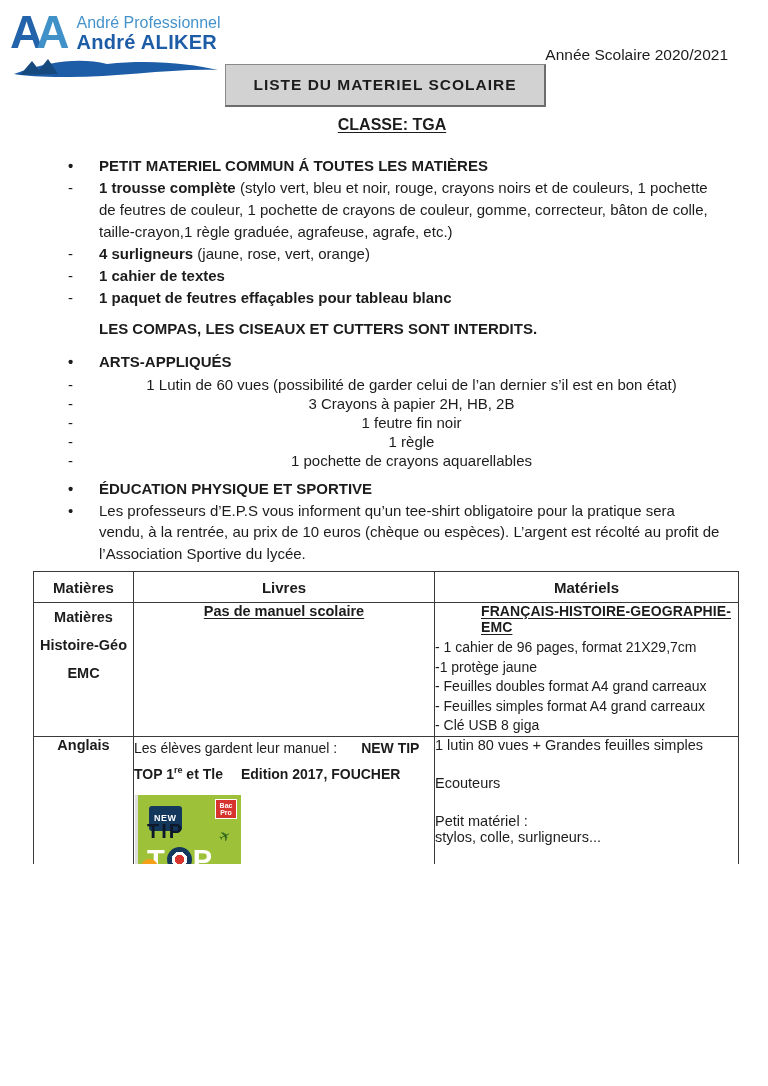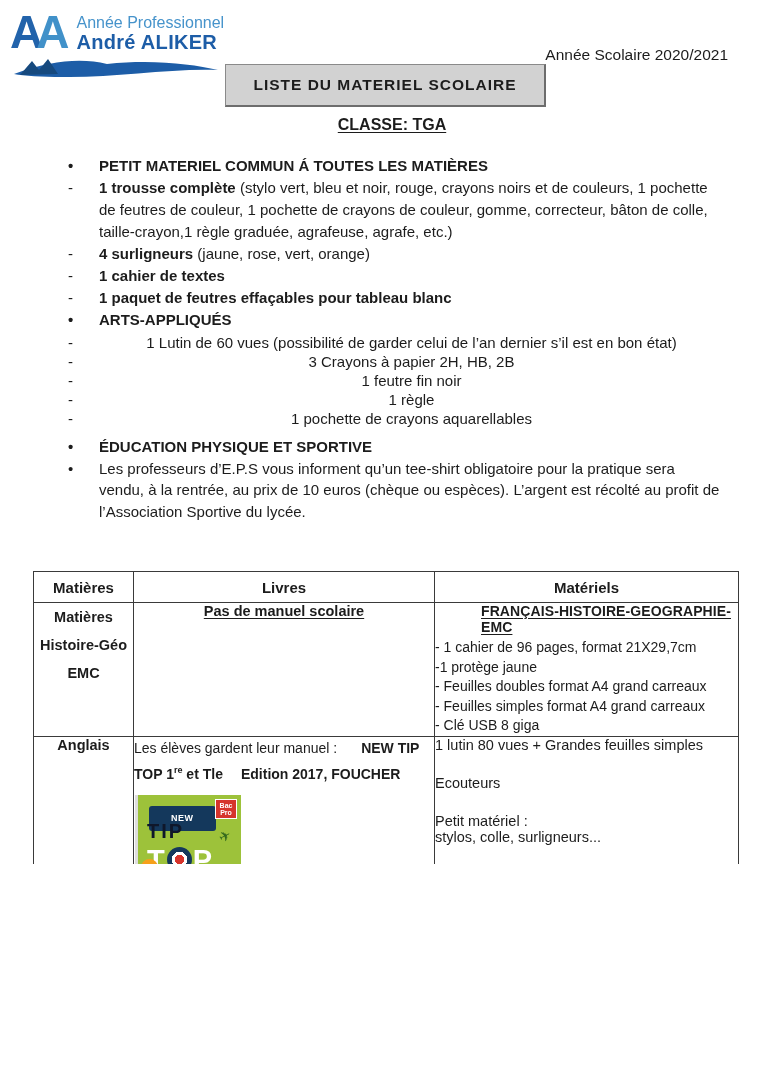--- a/index.html
+++ b/index.html
@@ -68,21 +68,21 @@
   .an-matl { padding:12px 6px 6px 10px; }
   .ml-sp { margin-bottom:22px; }
 
   .ma-mat { padding-top:9px; }
   .ma-matl { padding:9px 10px 6px 10px; line-height:21px; }
 
   
   .cover { position:relative; margin-top:10px; margin-left:1px; width:106px; height:121px;
     background:#9dc23a; border-left:3px solid #dedede; overflow:hidden; }
   .cv-badge { position:absolute; top:11px; left:11px; background:#14385c; color:#fff; font-size:9px;
-    font-weight:bold; padding:1px 22px 2px; border-radius:3px; letter-spacing:0.5px; }
+    font-weight:bold; padding:1px 5px 2px; border-radius:3px; letter-spacing:0.5px; }
   .cv-bacpro { position:absolute; top:4px; right:4px; background:#d6342c; color:#fff; font-size:7px;
     font-weight:bold; padding:2px 3px; line-height:7px; border:1px solid #fff; text-align:center; width:22px; }
   .cv-title1 { position:absolute; top:21px; left:9px; font-size:20px; font-weight:bold; color:#0f172a; letter-spacing:2px; line-height:30px; }
   .cv-plane { position:absolute; top:30px; right:10px; color:#33691e; font-size:14px; transform:rotate(-28deg); }
   .cv-title2 { position:absolute; top:50px; left:9px; font-size:29px; font-weight:bold; color:#fff; letter-spacing:1px; line-height:30px; display:flex; align-items:center; }
   .cv-pin { position:relative; width:25px; height:25px; margin:0 1px; border-radius:50%;
     background:radial-gradient(circle, #d6342c 0 27%, #ffffff 27% 44%, #14385c 44% 100%); }
   .cv-pin::after { content:""; position:absolute; left:50%; top:21px; transform:translateX(-50%);
     border:7px solid transparent; border-top:11px solid #14385c; }
   .cv-orange { position:absolute; left:3px; top:64px; width:17px; height:17px; background:#f6a01a; border-radius:50%; }
@@ -97,21 +97,21 @@
 </style>
 </head>
 <body>
 
 <div class="page">
 
   <div class="logo">
     <div class="logo-top">
       <div class="monogram"><span class="a1">A</span><span class="a2">A</span></div>
       <div class="logo-text">
-        <div class="logo-line1">Année Professionnel</div>
+        <div class="logo-line1">André Professionnel</div>
         <div class="logo-line2">André ALIKER</div>
       </div>
     </div>
     <svg class="logo-wave" width="208" height="26" viewBox="0 0 208 26">
       <path d="M2 19 C 40 5, 70 3, 95 9 C 140 4, 180 9, 206 15 C 160 13, 100 23, 50 22 C 30 22, 12 21, 2 19 Z" fill="#1d5da7"></path>
       <path d="M8 20 L20 6 L27 15 L36 4 L46 19 Z" fill="#16497e"></path>
     </svg>
   </div>
 
   <div class="annee">Année Scolaire 2020/2021</div>
@@ -136,20 +136,21 @@
     </div>
     <div class="li">
       <span class="mk">-</span>
       <span class="txt"><b>1 cahier de textes</b><span></span></span>
     </div>
     <div class="li">
       <span class="mk">-</span>
       <span class="txt"><b>1 paquet de feutres effaçables pour tableau blanc</b><span></span></span>
     </div>
 
+    <div class="warning">LES COMPAS, LES CISEAUX ET CUTTERS SONT INTERDITS.</div>
 
     <div class="li sec-head">
       <span class="mk">•</span>
       <span class="txt">ARTS-APPLIQUÉS</span>
     </div>
     <div class="arts">
       <div class="li">
         <span class="mk">-</span>
         <span class="txt">1 Lutin de 60 vues (possibilité de garder celui de l’an dernier s’il est en bon état)</span>
       </div>

